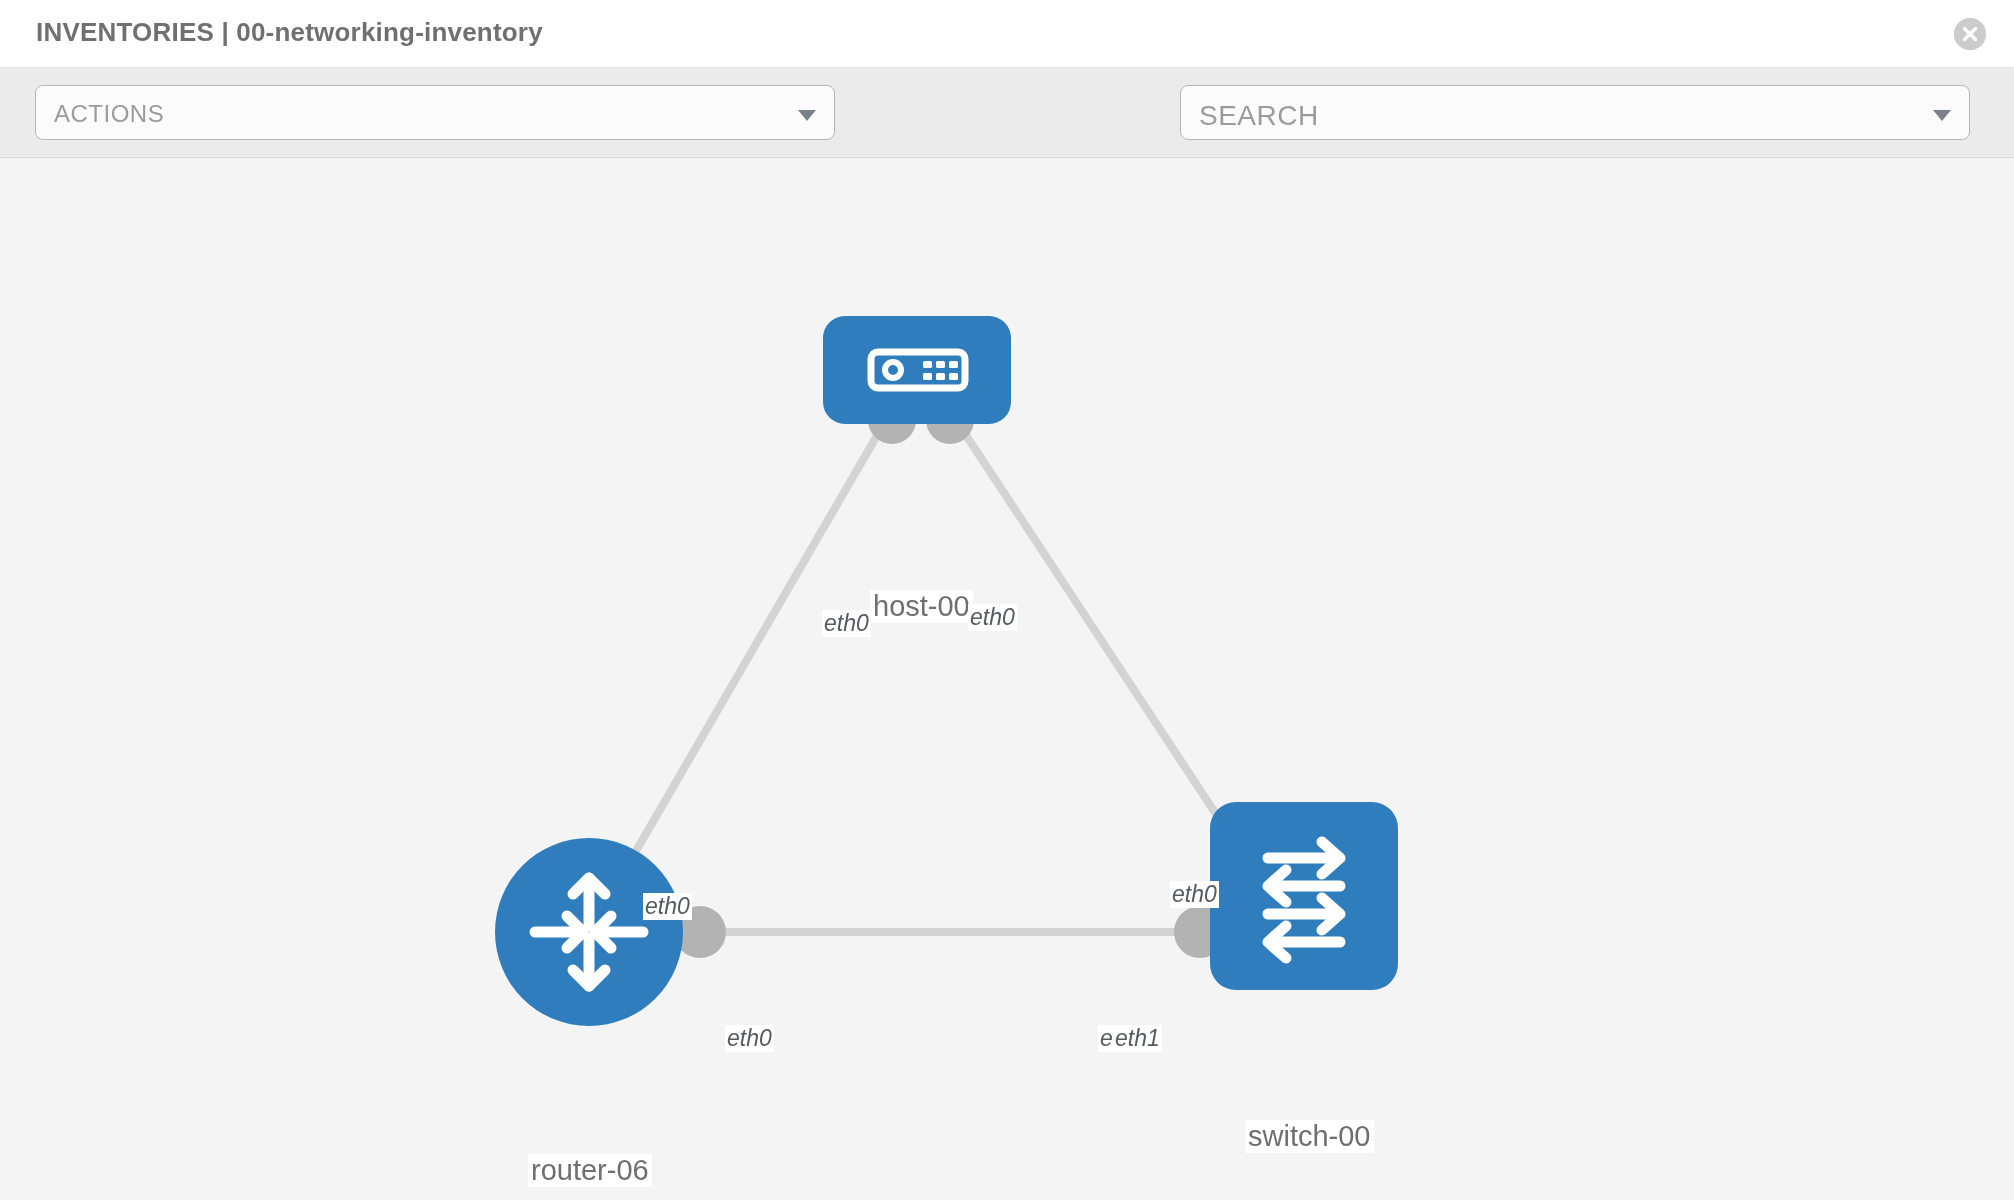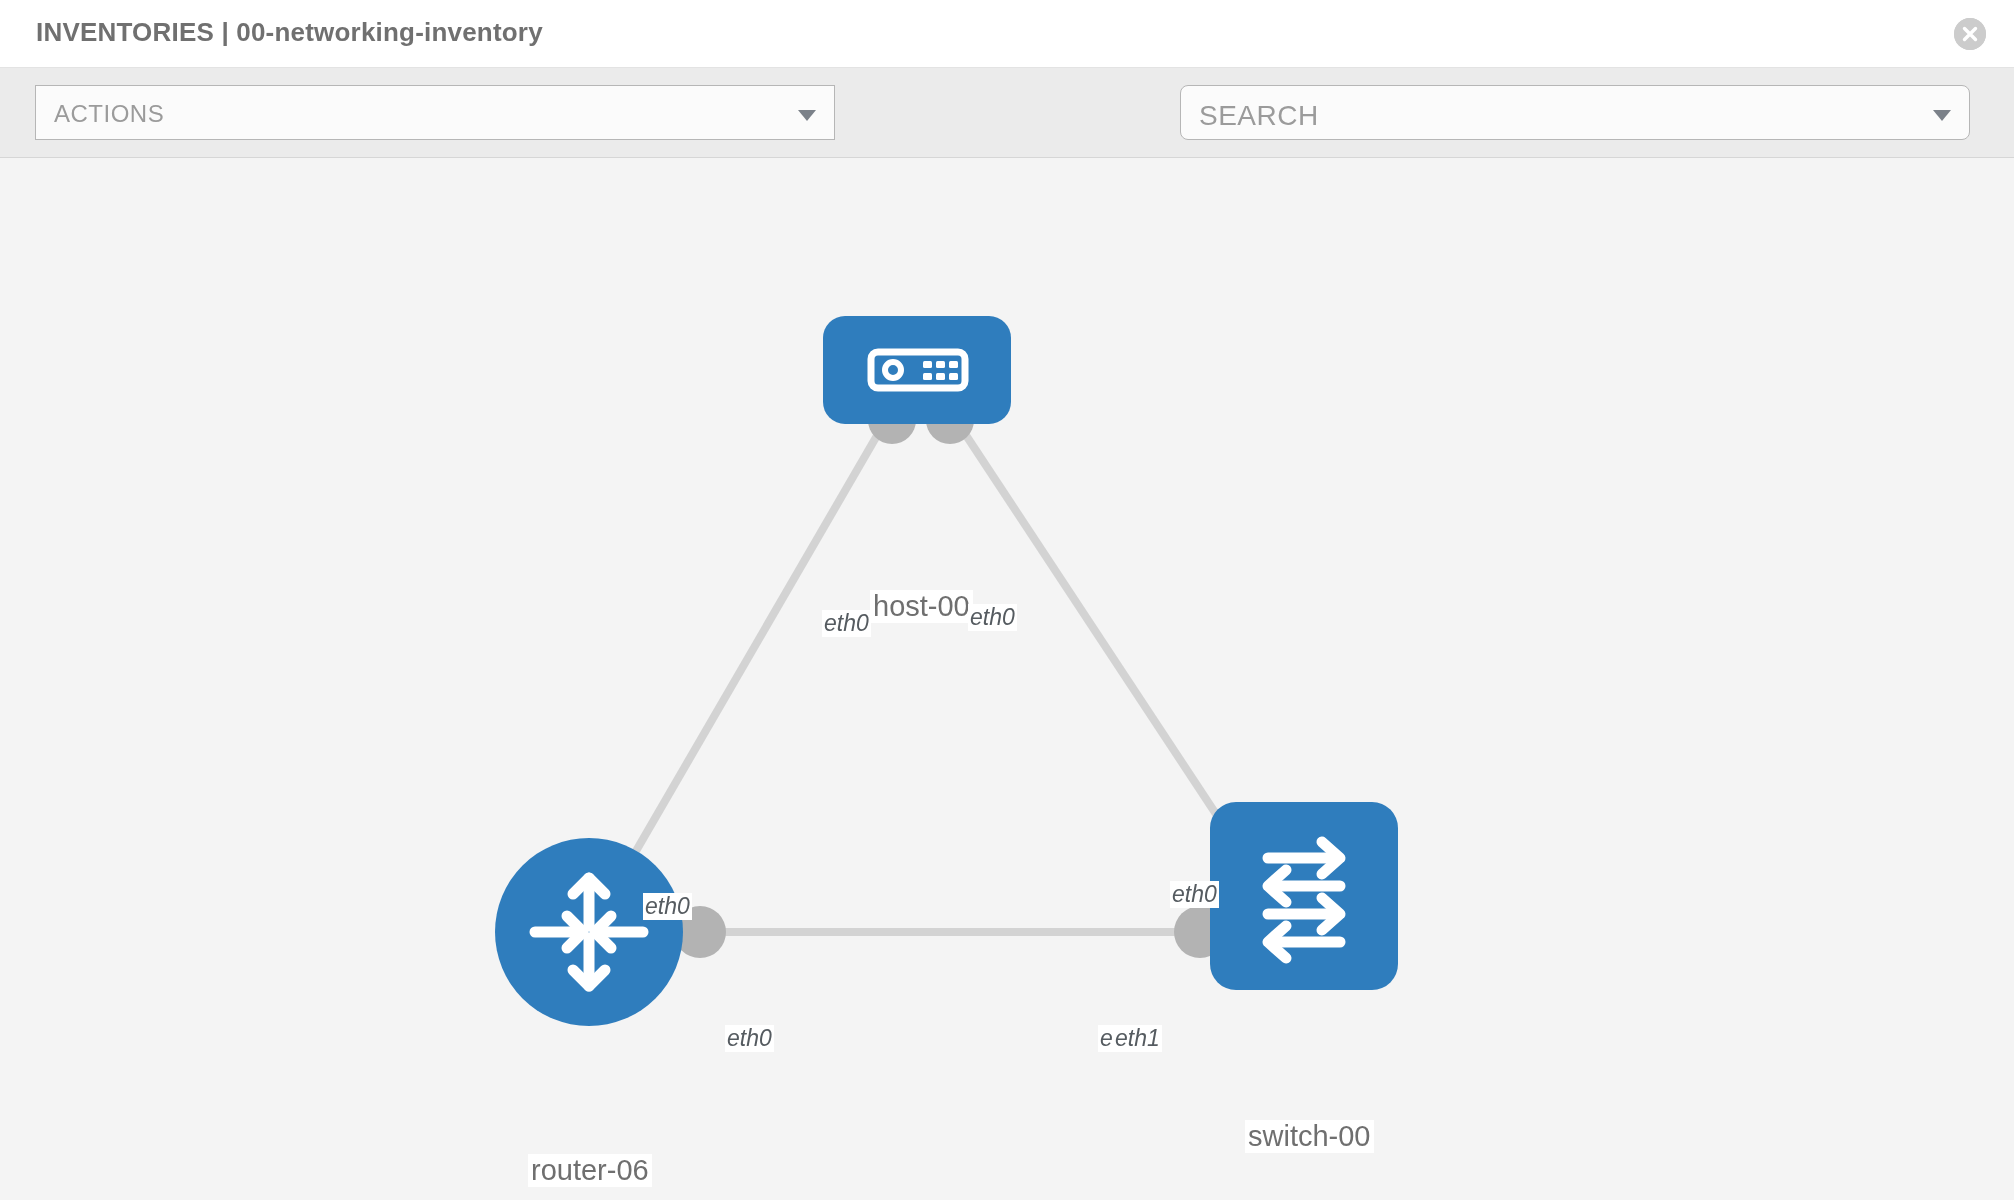--- a/index.html
+++ b/index.html
@@ -62,21 +62,21 @@
     box-sizing: border-box;
   }
   .actions-select {
     position: absolute;
     left: 35px;
     top: 17px;
     width: 800px;
     height: 55px;
     background: #fbfbfb;
     border: 1px solid #b6b6b6;
-    border-radius: 0;
+    border-radius: 8px;
     box-sizing: border-box;
   }
   .actions-select .label {
     position: absolute;
     left: 18px;
     top: 14px;
     font-size: 24px;
     color: #9b9b9b;
     letter-spacing: 0.5px;
   }

